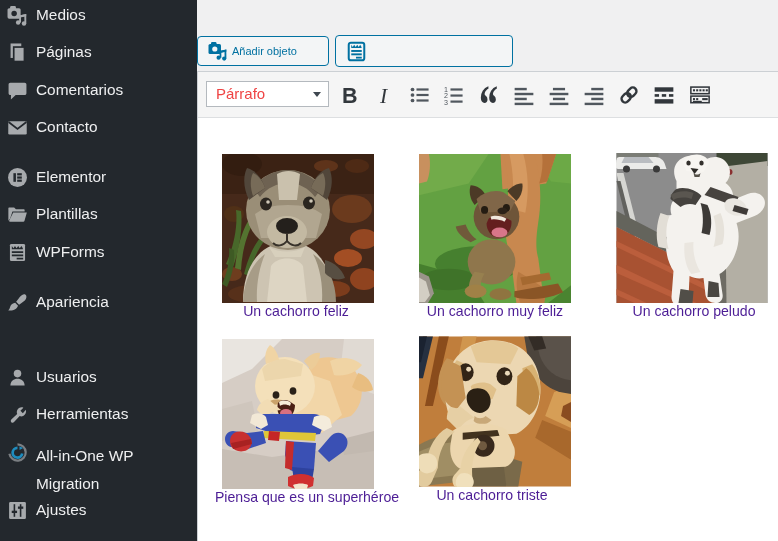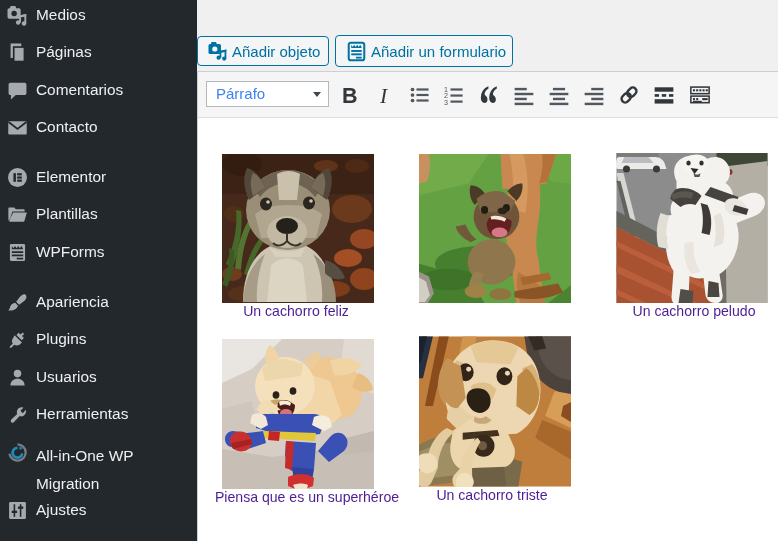--- a/index.html
+++ b/index.html
@@ -8,32 +8,32 @@
   #sidebar { position:absolute; left:0; top:0; width:197px; height:541px;
     background:#23282d; }
   .mi { position:absolute; left:0; width:173px; height:38px; display:flex;
     align-items:center; color:#eeeff0; font-size:15.4px; }
   .mi .ic { width:21px; height:21px; margin-left:7px; margin-right:8px;
     flex:0 0 21px; }
   .mi .lbl { padding-left:0px; }
   #content { position:absolute; left:173px; top:0; width:605px; height:541px;
     background:#f0f0f1; }
   .btn { position:absolute; border:1px solid #0071a1; border-radius:4px;
-    background:#f3f5f6; color:#0071a1; font-size:15px;
+    background:#f3f5f6; color:#0071a1; font-size:11px;
     display:flex; align-items:center; }
   #btn1 { left:24px; top:36px; width:132px; height:30px; }
   #btn2 { left:162px; top:35px; width:178px; height:32px; }
   .btn .bic { margin:0 4px 0 10px; }
   #editor { position:absolute; left:24px; top:71px; width:581px; height:470px;
     border-left:1px solid #ccd0d4; border-top:1px solid #ccd0d4;
     background:#fff; }
   #toolbar { position:absolute; left:0; top:0; width:580px; height:46px;
     background:#f5f5f5; border-bottom:1px solid #dddfe1; }
   #pselect { position:absolute; left:8px; top:8.5px; width:123px; height:26.5px;
-    background:#fff; border:1px solid #b4b9be; color:#3b82f6; font-size:15px;
+    background:#fff; border:1px solid #b4b9be; color:#ef4444; font-size:15px;
     display:flex; align-items:center; }
   #pselect .ptxt { padding-left:9px; }
   #pselect .arr { position:absolute; right:7.5px; top:10.5px; width:0; height:0;
     border-left:4.2px solid transparent; border-right:4.2px solid transparent;
     border-top:5.6px solid #3f4750; }
   .ti { position:absolute; top:12px; width:22px; height:22px; }
   .gitem { position:absolute; width:152px; }
   .gimg { display:block; width:152px; }
   .gcap { position:relative; left:50%; transform:translateX(-50%); width:max-content;
     font-size:14.1px; color:#4c1d95; margin-top:0; white-space:nowrap; }
@@ -56,21 +56,20 @@
   <div class="btn" id="btn2">
       <svg class="bic" width="21" height="21" viewBox="0 0 20 20">
         <rect x="2.6" y="1.6" width="14.8" height="16.8" rx="2" fill="none" stroke="#0071a1" stroke-width="1.9"></rect>
         <g fill="#0071a1">
           <path d="M5 3.6l1.4 2 1.4-2 1.4 2 1.5-2 1.4 2 1.4-2 1.3 2v1H5z"></path>
           <rect x="5" y="8.6" width="10" height="1.8"></rect>
           <rect x="5" y="11.8" width="10" height="1.8"></rect>
           <rect x="9.5" y="15" width="5.5" height="1.7"></rect>
         </g>
       </svg>
-      <span>Añadir un formulario</span>
     </div>
   <div id="editor">
     <div id="toolbar">
       <div id="pselect">
           <span class="ptxt">Párrafo</span>
           <span class="arr"></span>
         </div>
       <span class="ti" style="left:144px;top:12px;font-weight:bold;font-size:21.5px;color:#32373c;width:auto">B</span>
       <span class="ti" style="left:182px;top:12px;font-style:italic;font-size:21.5px;color:#32373c;font-family:'Liberation Serif',serif;width:auto">I</span>
       <svg class="ti" style="left:211px" viewBox="0 0 20 20" fill="#50575e">
@@ -210,20 +209,21 @@
           <path d="M56 52c-5-6-6-14-4-20 6 0 12 4 15 10z" fill="#4c3a26"></path>
           <path d="M98 48c5-5 7-12 6-18-6 0-11 3-15 8z" fill="#4c3a26"></path>
           <path d="M58 46c7-7 18-10 27-7l12 9-5 10-30 2z" fill="#806648"></path>
           <ellipse cx="66" cy="57" rx="3.6" ry="4" fill="#241c12"></ellipse>
           <ellipse cx="88" cy="55" rx="3.6" ry="4" fill="#241c12"></ellipse>
           <ellipse cx="84" cy="58" rx="5" ry="3.5" fill="#2c2218"></ellipse>
           <path d="M70 66c3-3 10-4 15-2l8 4c1 8-4 16-12 17-7 1-13-6-13-14z" fill="#641f1f"></path>
           <ellipse cx="81" cy="80" rx="8" ry="5" fill="#d8768a"></ellipse>
           <path d="M72 64c4-2 12-1 16 2l-2 3c-4-2-10-3-13-2z" fill="#f0e8dc"></path>
         </svg>
+        <div class="gcap">Un cachorro muy feliz</div>
       </div>
     <div class="gitem" style="left:418px;top:81px">
         <svg class="gimg" width="151" height="150" viewBox="0 0 151 150">
           <rect width="151" height="150" fill="#8c8c8c"></rect>
           <path d="M100 0h51v13l-51 2z" fill="#3e4736"></path>
           <path d="M0 0h42v7H0z" fill="#7b7d76"></path>
           <path d="M3 4h36c4 0 8 3 9 6l2 6H2c-2 0-3-1-3-3l1-6c0-2 1-3 3-3z" fill="#ebebe9"></path>
           <path d="M8 4h24l5 6H5z" fill="#b9bcc0"></path>
           <circle cx="10" cy="16" r="3.5" fill="#3a3a3a"></circle>
           <circle cx="40" cy="16" r="3.5" fill="#3a3a3a"></circle>
@@ -416,27 +416,20 @@
         <rect x="2.8" y="1.8" width="14.4" height="16.4" rx="1.4"></rect>
         <g fill="#23282d">
           <path d="M4.6 3.8l1.5 2.2 1.5-2.2 1.5 2.2 1.6-2.2 1.5 2.2 1.5-2.2 1.4 2.2v.8H4.6z"></path>
           <rect x="4.6" y="8.8" width="10.8" height="1.7"></rect>
           <rect x="4.6" y="11.9" width="10.8" height="1.7"></rect>
           <rect x="9.2" y="15" width="6.2" height="1.6"></rect>
         </g>
       </svg>
       <span class="lbl">WPForms</span>
     </div>
-  <div class="mi" style="top:320px">
-      <svg class="ic" viewBox="0 0 20 20" fill="#a7aaad">
-        <path d="M7.2 5.9l7 7-1.5 1.5c-1.6 1.6-4 1.8-5.8.6l-2.6 2.6-1.8.5.5-1.8L5.5 14c-1.2-1.8-1-4.3.6-5.9z"></path>
-        <path d="M9 5.6l2.1-2.1 1.8 1.8 2-2 1.4 1.4-2 2 1.8 1.8-2.1 2.1z"></path>
-      </svg>
-      <span class="lbl">Plugins</span>
-    </div>
   <div class="mi" style="top:358px">
       <svg class="ic" viewBox="0 0 20 20" fill="#a7aaad">
         <circle cx="10" cy="6.3" r="3.6"></circle>
         <path d="M3.2 17.5c.3-4.2 3.1-6.3 6.8-6.3s6.5 2.1 6.8 6.3z"></path>
       </svg>
       <span class="lbl">Usuarios</span>
     </div>
   <div class="mi" style="top:395px">
       <svg class="ic" viewBox="0 0 20 20" fill="#a7aaad">
         <path d="M17.9 5.5c.8 2.3-.2 4.9-2.5 5.9-1.1.5-2.3.5-3.3.1l-5.4 5.7c-.7.7-1.9.8-2.6.1s-.7-1.9 0-2.6L9.7 9.5C9.2 8.4 9.2 7.2 9.7 6c1-2.3 3.6-3.4 5.9-2.5l-2.8 2.9 2.3 2.3z"></path>

